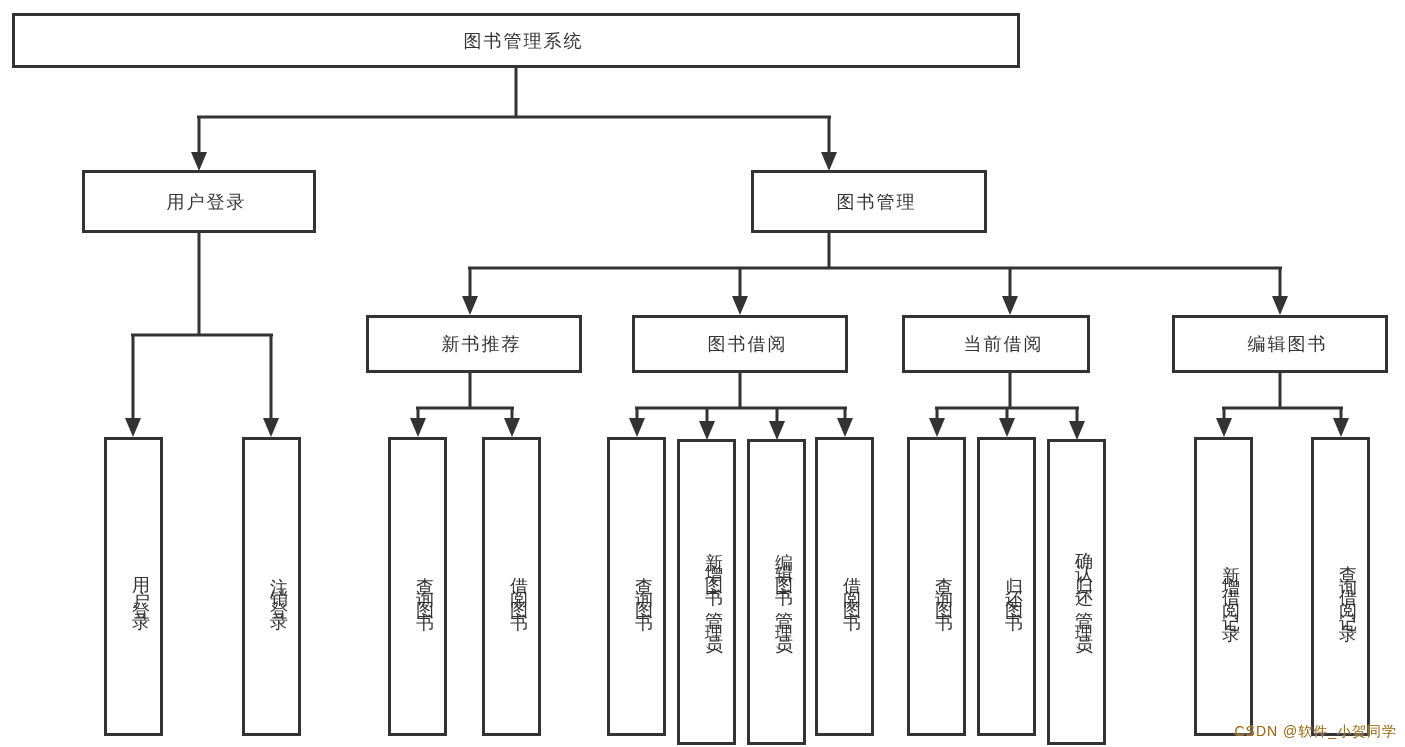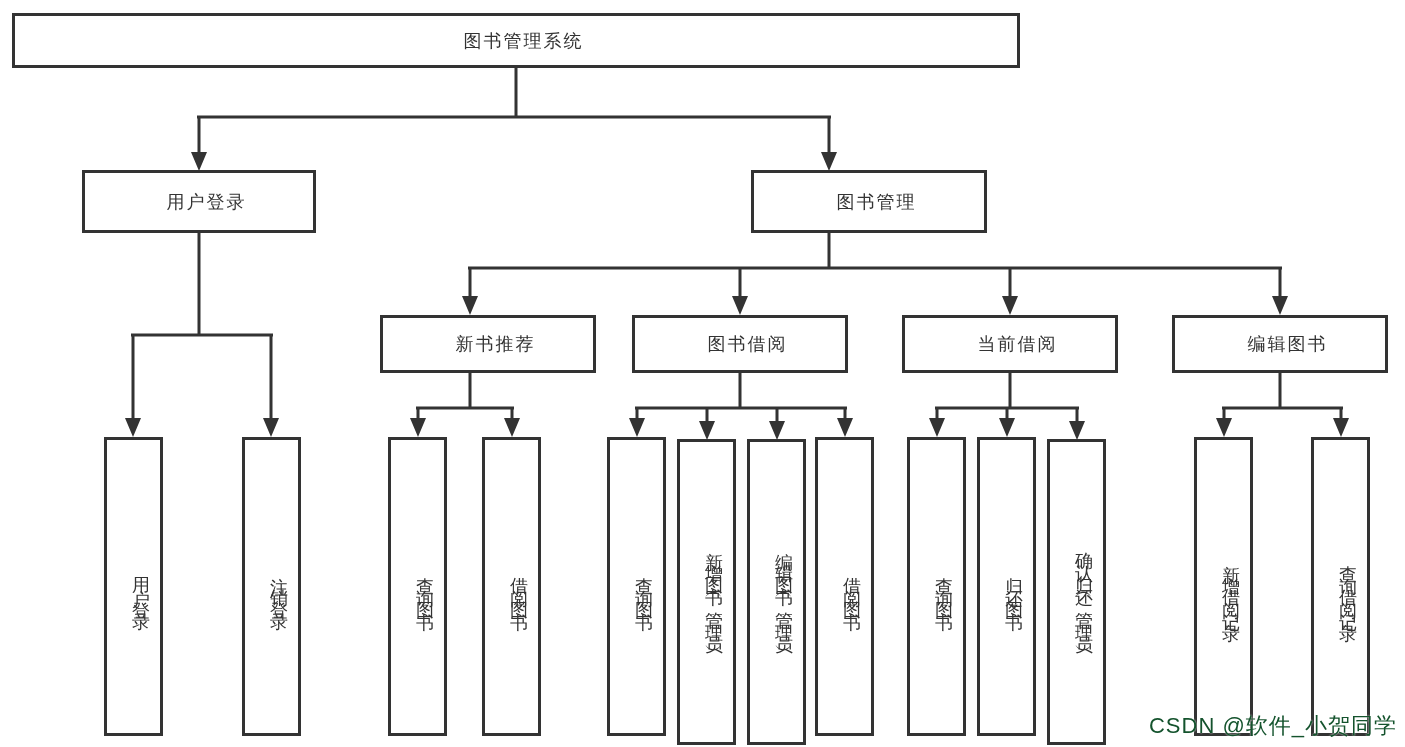--- a/index.html
+++ b/index.html
@@ -44,22 +44,22 @@
     text-orientation: mixed;
     font-size: 18px;
     letter-spacing: 12px;
     line-height: 1;
   }
   .watermark {
     position: absolute;
     right: 8px;
     bottom: 6px;
     z-index: 3;
-    font-size: 22px;
-    color: #14532d;
+    font-size: 14px;
+    color: #a16207;
     letter-spacing: 1px;
     white-space: nowrap;
     text-shadow: 0 0 2px #ffffff;
   }
 </style>
 </head>
 <body>
 
 <div class="stage">
 
@@ -124,27 +124,27 @@
     <span class="hlabel">图书管理系统</span>
   </div>
 
   <div class="box" style="left:82px; top:170px; width:234px; height:63px;">
     <span class="hlabel">用户登录</span>
   </div>
   <div class="box" style="left:711px; top:170px; width:236px; height:63px;margin-left:40px;">
     <span class="hlabel">图书管理</span>
   </div>
 
-  <div class="box" style="left:380px; top:315px; width:216px; height:58px;justify-content:center;">
+  <div class="box" style="left:366px; top:315px; width:216px; height:58px;justify-content:center;">
     <span class="hlabel">新书推荐</span>
   </div>
   <div class="box" style="left:632px; top:315px; width:216px; height:58px;font-family:Liberation Mono, monospace;">
     <span class="hlabel">图书借阅</span>
   </div>
-  <div class="box" style="left:902px; top:315px; width:216px; height:58px;">
+  <div class="box" style="left:902px; top:315px; width:188px; height:58px;">
     <span class="hlabel">当前借阅</span>
   </div>
   <div class="box" style="left:1172px; top:315px; width:216px; height:58px;">
     <span class="hlabel">编辑图书</span>
   </div>
 
   <div class="box leaf" style="left:104px; top:437px; width:59px; height:299px;">用户登录</div>
   <div class="box leaf" style="left:242px; top:437px; width:59px; height:299px;">注销登录</div>
 
   <div class="box leaf" style="left:388px; top:437px; width:59px; height:299px;">查询图书</div>

